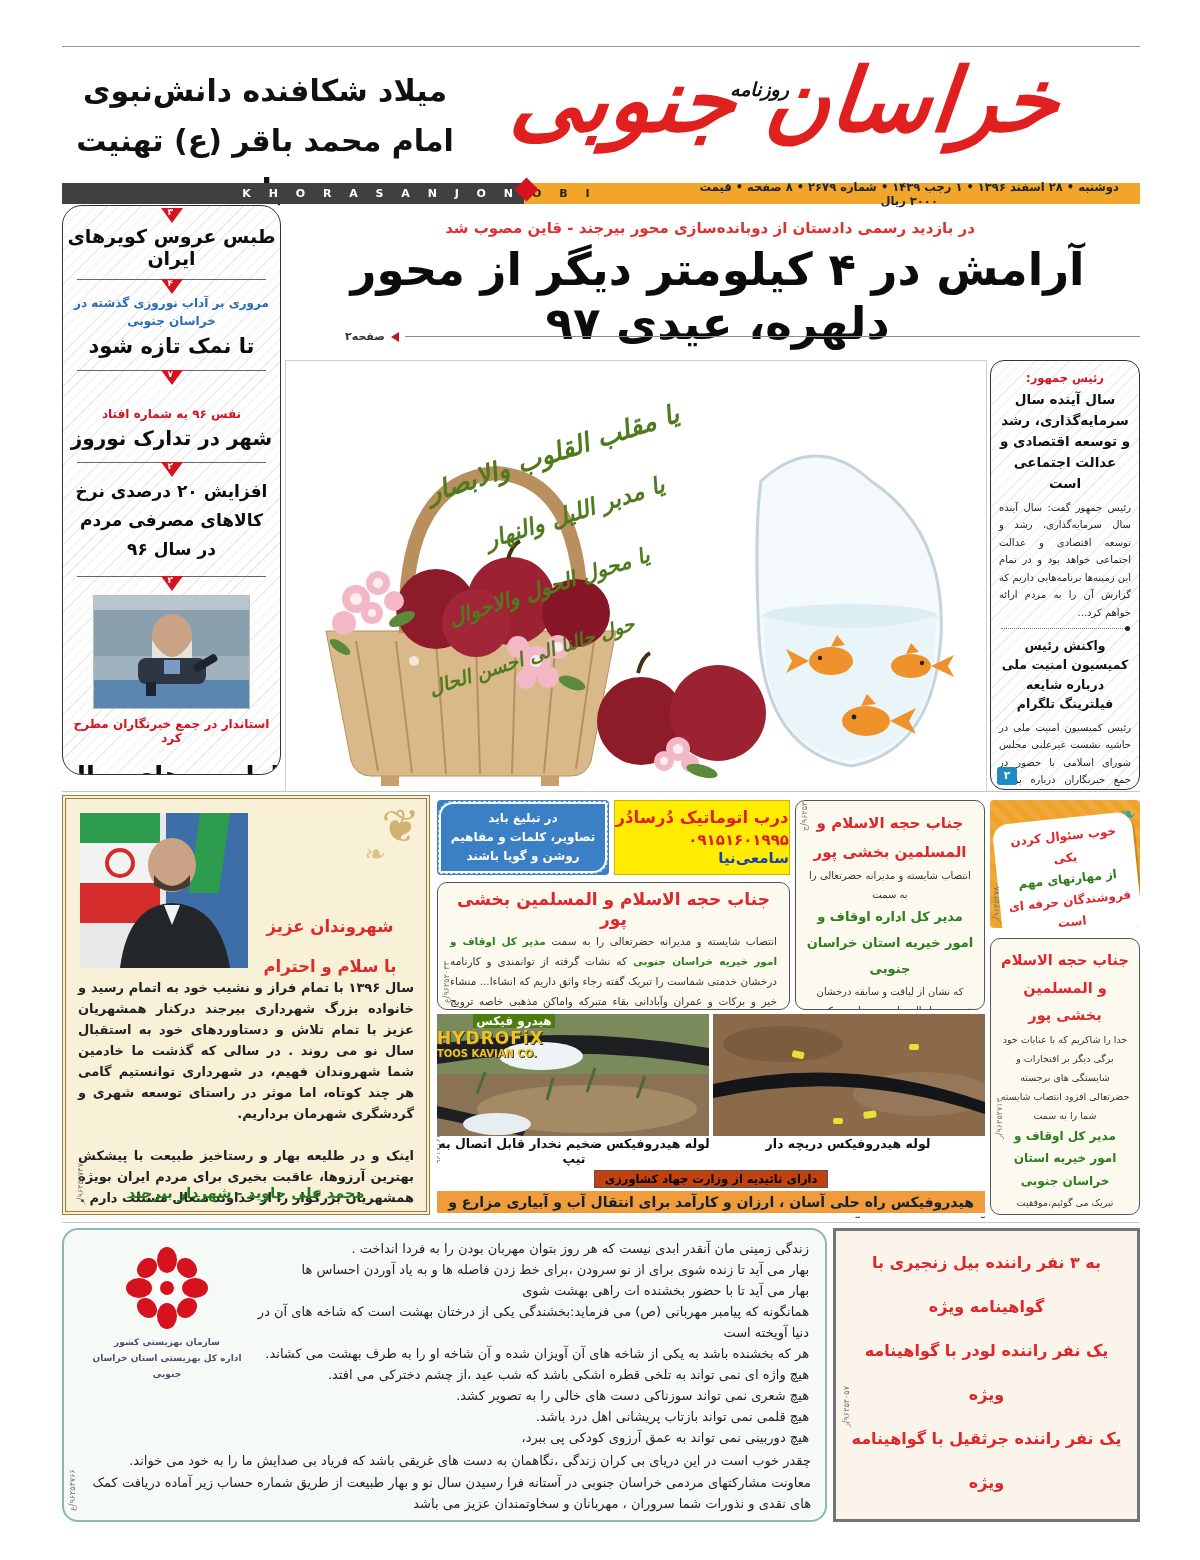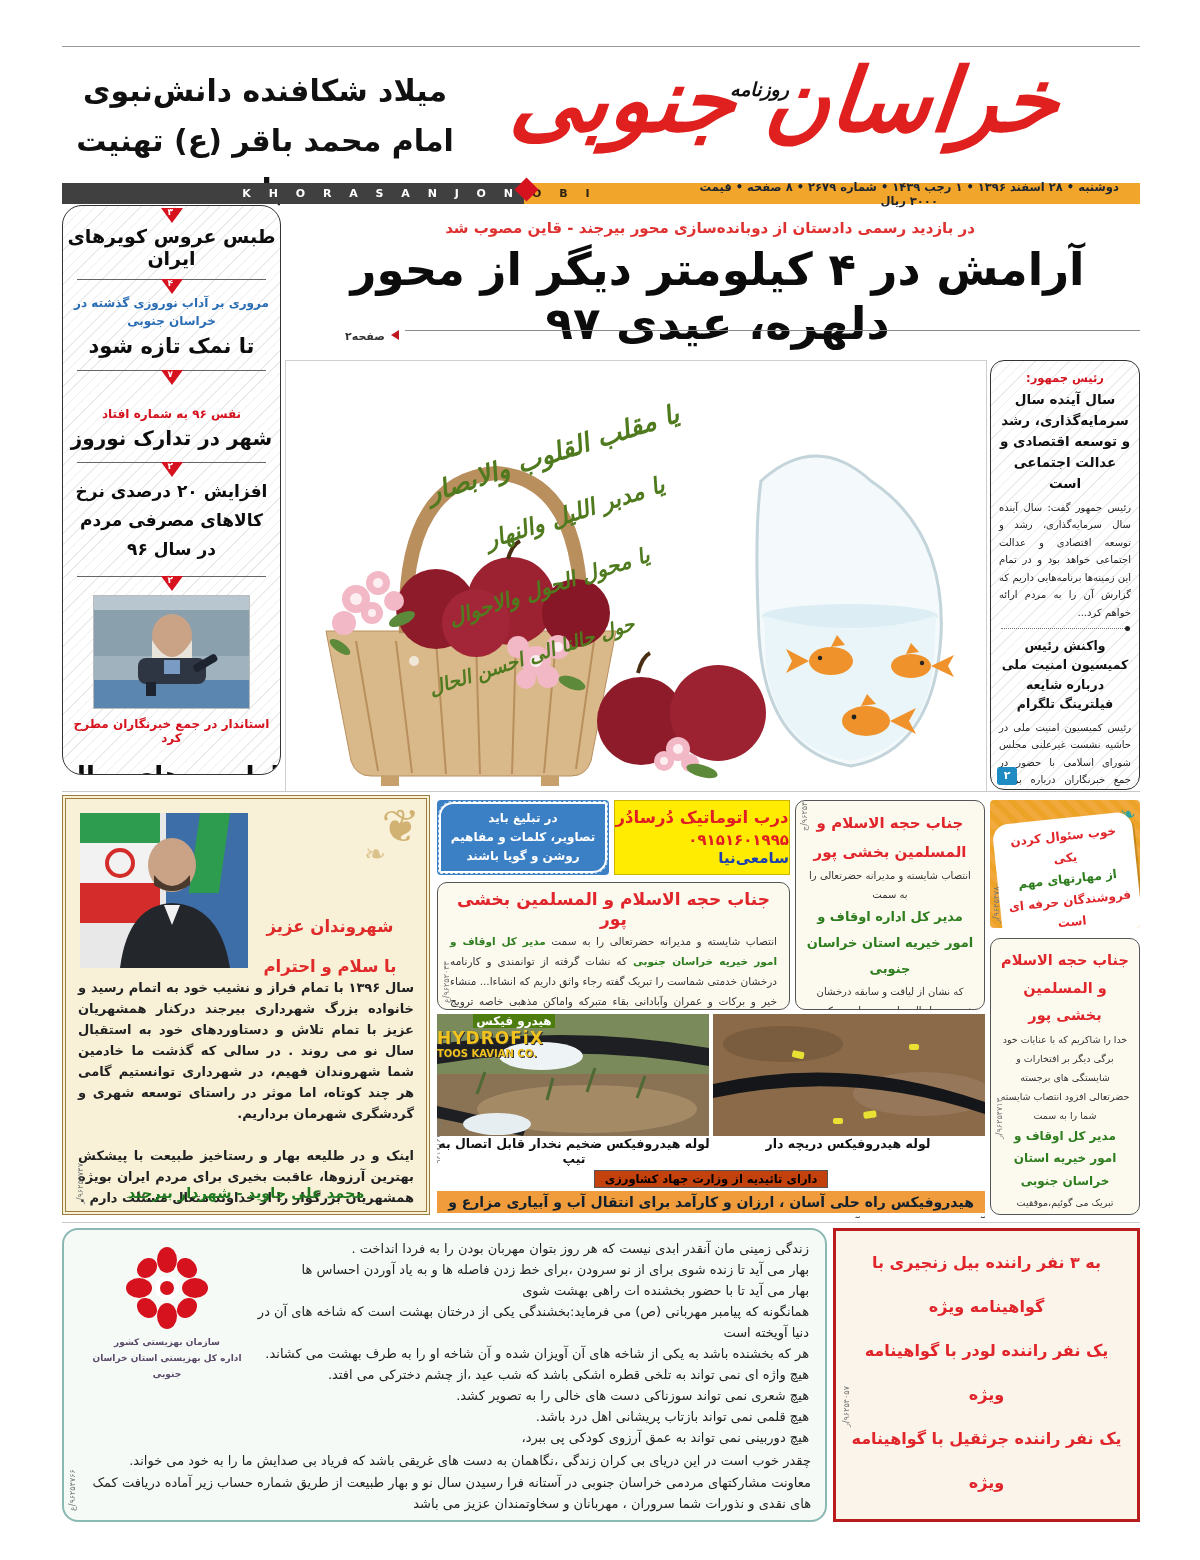--- a/index.html
+++ b/index.html
@@ -23,21 +23,21 @@
   .diamond{left:518px;top:181px;width:17px;height:17px;background:#d5121e;transform:rotate(45deg);z-index:3;}
   .bar-orange{left:524px;top:183px;width:616px;height:21px;background:#f2a52b;display:flex;
               align-items:center;box-sizing:border-box;padding:0 8px;}
   .obi{font-size:11px;font-weight:bold;letter-spacing:7px;color:#2e2212;}
   .dateline{flex:1;text-align:center;font-size:11.5px;font-weight:bold;color:#1c2430;direction:rtl;padding-left:90px;}
 
   
   .kicker{left:420px;top:219px;width:580px;text-align:center;color:#e03131;font-size:15px;font-weight:bold;}
   .headline{left:295px;top:243px;width:845px;text-align:center;color:#0c0c0c;font-size:45px;
             font-weight:bold;line-height:1.2;}
-  .pageref{left:345px;top:330px;width:795px;display:flex;align-items:flex-start;gap:6px;}
+  .pageref{left:345px;top:330px;width:795px;display:flex;align-items:center;gap:6px;}
   .pageref .lbl{font-size:11px;font-weight:bold;color:#333;}
   .pageref .arr{width:0;height:0;border-top:5px solid transparent;border-bottom:5px solid transparent;
                 border-right:8px solid #c0181f;}
   .pageref .ln{flex:1;border-top:1px solid #8a8a8a;}
 
   
   .sidebar{left:62px;top:205px;width:219px;height:570px;border:1.5px solid #333;border-radius:20px;
            box-sizing:border-box;overflow:hidden;}
   .tri{position:relative;width:0;height:0;border-left:11px solid transparent;
        border-right:11px solid transparent;border-top:15px solid #d5121e;margin:0 auto;}
@@ -122,21 +122,21 @@
 
   
   .behz{left:62px;top:1228px;width:765px;height:294px;border:2px solid #8ab8b2;border-radius:16px;
         background:#f6faf7;padding:8px 14px 6px 10px;}
   .bz-line{font-size:13px;color:#222;text-align:right;line-height:1.62;}
   .bz-acc{color:#1d6fb5;font-weight:bold;font-size:12.5px;display:flex;direction:rtl;
           justify-content:space-between;margin-top:6px;padding-left:30px;}
   .bz-logo{position:absolute;left:18px;top:16px;width:170px;text-align:center;}
   .bz-logo .orgl{font-size:9px;color:#5a4a6a;font-weight:bold;line-height:1.8;}
 
-  .drivers{left:833px;top:1228px;width:307px;height:294px;border:3px solid #b91c1c;background:#faf4ea;
+  .drivers{left:833px;top:1228px;width:307px;height:294px;border:3px solid #737373;background:#faf4ea;
            padding:10px 12px;}
   .dr-line{color:#e0262b;font-weight:bold;font-size:16px;text-align:center;line-height:2.75;}
 </style>
 </head>
 <body>
 
 <div id="page">
 
   <div class="abs topline"></div>
   <div class="abs dedication fa">

